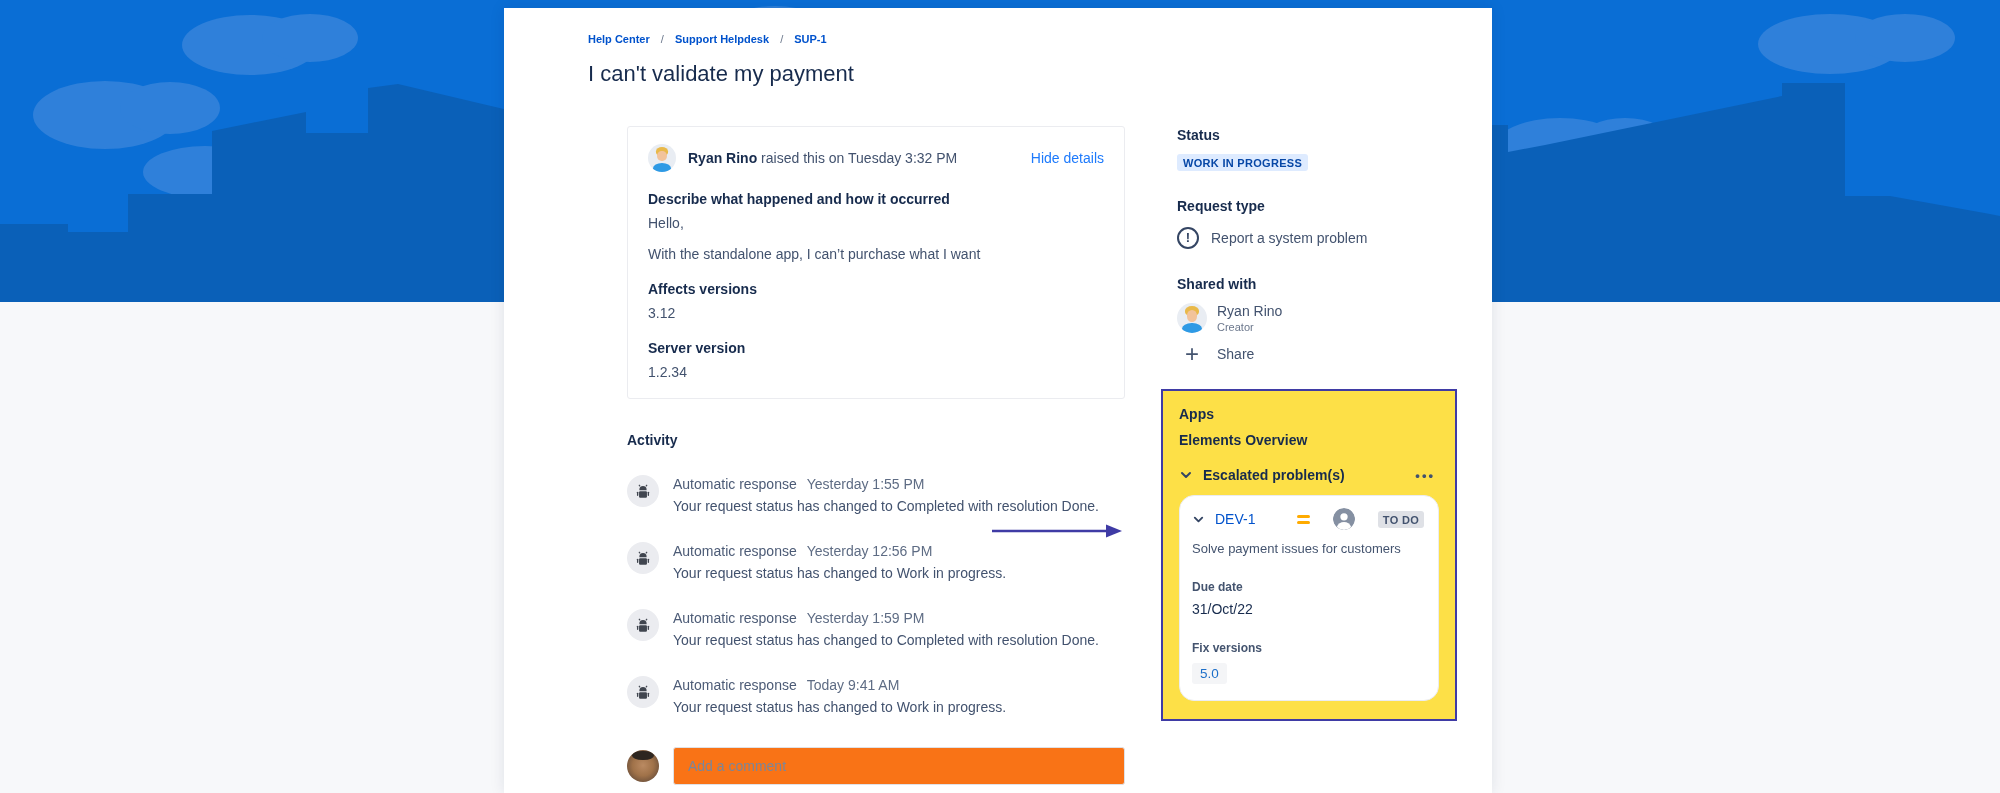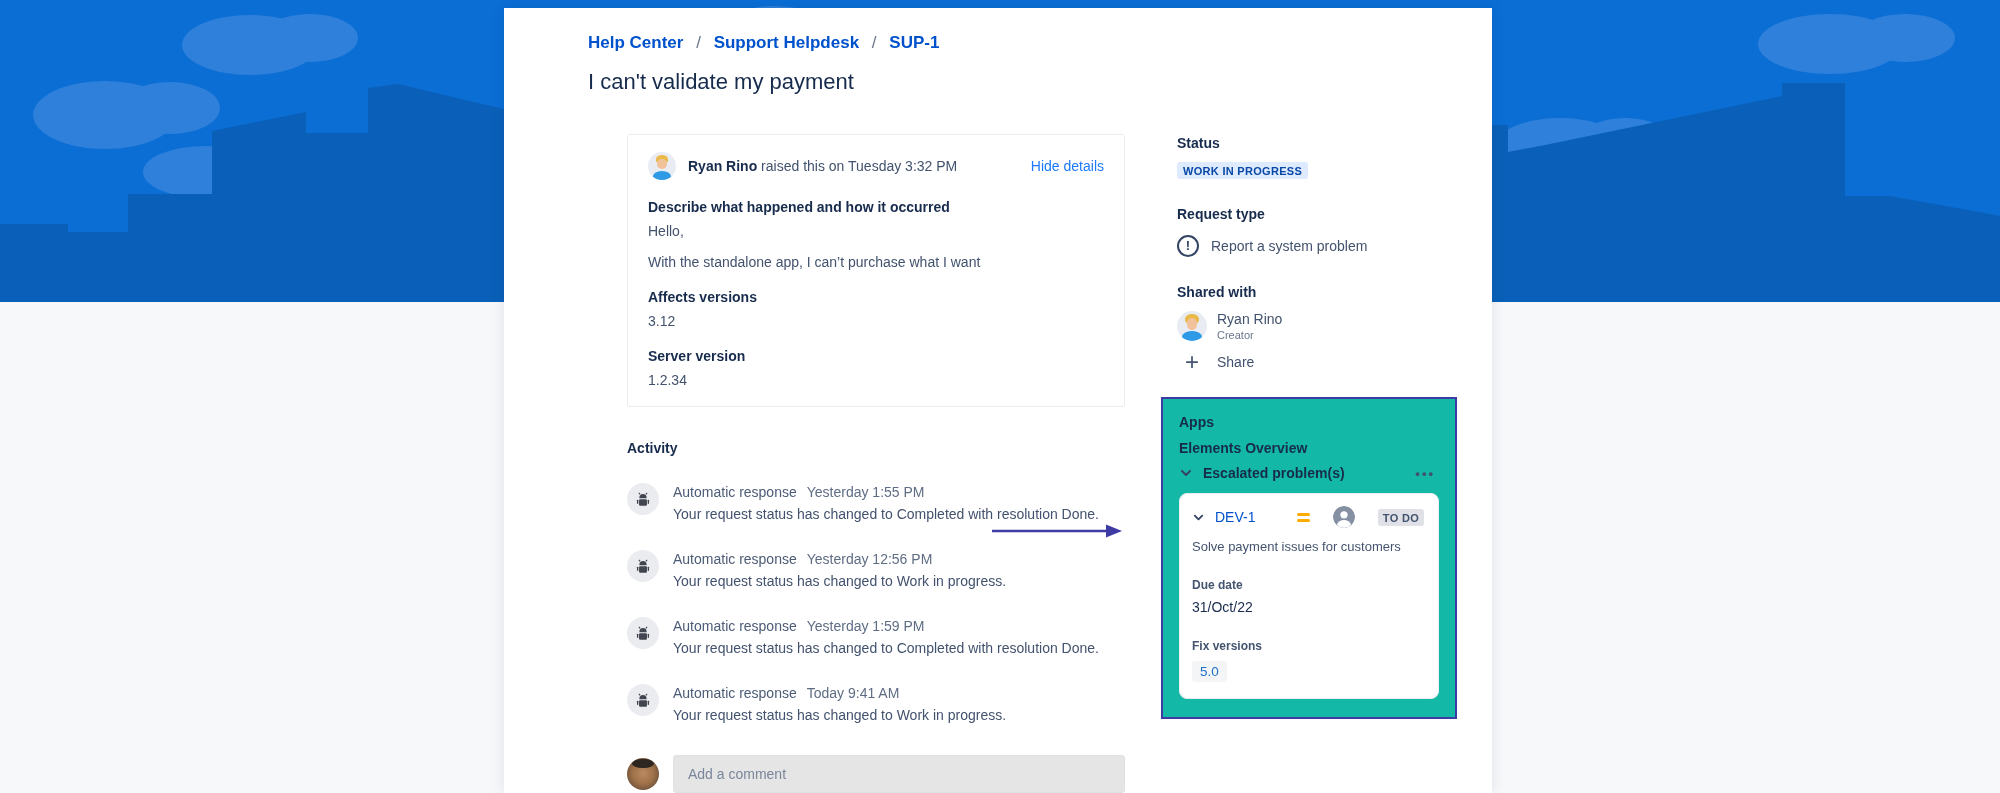--- a/index.html
+++ b/index.html
@@ -15,21 +15,21 @@
   .bg-top svg { display:block; }
 
   .panel {
     position:absolute; left:504px; top:8px; width:988px; height:785px;
     background:#ffffff;
     box-shadow:0 0 14px rgba(9,30,66,.10);
     padding:25px 72px 0 84px;
   }
 
   
-  .breadcrumb { font-size:17px; font-weight:700; color:#0052CC; }
+  .breadcrumb { font-size:11px; font-weight:700; color:#0052CC; }
   .breadcrumb a { color:#0052CC; text-decoration:none; cursor:pointer; }
   .breadcrumb .sep { color:#6B778C; font-weight:400; margin:0 8px; }
   .page-title { margin-top:12px; font-size:22px; font-weight:500; color:#172B4D; line-height:33px; }
 
   .columns { display:flex; margin-top:36px; }
   .main-col { width:498px; flex:none;margin-left:39px; }
   .side-col { width:296px; flex:none; margin-left:36px; position:relative; }
 
   
   .request-card { border:1px solid #EBECF0; border-radius:3px; padding:17px 20px 16px; background:#fff; }
@@ -60,21 +60,21 @@
   .activity-item.first { margin-top:26px; }
   .activity-avatar { width:32px; height:32px; border-radius:50%; background:#EBECF0;
     display:flex; align-items:center; justify-content:center; flex:none; }
   .activity-body { margin-left:14px; font-size:14px; }
   .activity-meta { line-height:19px; color:#4C5B76; }
   .activity-meta .time { color:#5E6C84; margin-left:10px; }
   .activity-text { margin-top:3px; line-height:19px; color:#42526E; }
 
   .comment-row { display:flex; align-items:center; margin-top:30px; }
   .comment-input { margin-left:14px; flex:1; height:38px; border:1px solid #DFE1E6; border-radius:3px;
-    padding:0 14px; font-size:14px; color:#172B4D; background:#e5e5e5; outline:none;
+    padding:0 14px; font-size:14px; color:#172B4D; background:#f97316; outline:none;
     font-family:"Liberation Sans","DejaVu Sans",sans-serif; }
   .comment-input::placeholder { color:#7A869A; }
 
   
   .side-section { padding-left:16px; }
   .side-label { font-size:14px; font-weight:700; color:#172B4D; line-height:18px; }
   .badge-status { display:inline-block; margin-top:10px; background:#DEEBFF; color:#0747A6;
     font-size:11px; font-weight:700; letter-spacing:.3px; padding:3px 6px 2px; border-radius:3px; }
   .mt26 { margin-top:26px; }
   .req-row { display:flex; align-items:center; margin-top:12px; }
@@ -83,28 +83,28 @@
   .req-row .req-text { margin-left:12px; font-size:14px; color:#42526E; }
   .person-row { display:flex; margin-top:10px; }
   .person-meta { margin-left:10px; }
   .person-name { font-size:14px; color:#42526E; line-height:17px; }
   .person-role { font-size:11px; color:#6B778C; margin-top:1px; }
   .share-row { display:flex; align-items:center; margin-top:8px; cursor:pointer; }
   .plus-icon { width:30px; text-align:center; font-size:24px; font-weight:300; color:#44546F; line-height:26px; }
   .share-label { margin-left:10px; font-size:14px; color:#42526E; }
 
   
-  .apps-box { margin-top:22px; border:2px solid #3F3BA5; padding:14px 16px 18px; background:#14b8a6; }
+  .apps-box { margin-top:22px; border:2px solid #3F3BA5; padding:14px 16px 18px; background:#fde047; }
   .apps-label { font-size:14px; font-weight:700; color:#172B4D; line-height:18px; }
   .app-name { margin-top:8px; font-size:14px; font-weight:700; color:#172B4D; line-height:18px; }
-  .group-row { display:flex; align-items:center; margin-top:8px; }
+  .group-row { display:flex; align-items:center; margin-top:18px; }
   .group-label { margin-left:10px; font-size:14px; font-weight:600; color:#172B4D; }
   .ellipsis { margin-left:auto; padding-right:4px; color:#42526E; font-size:13px; font-weight:700;
     letter-spacing:2px; cursor:pointer; }
-  .issue-card { margin-top:12px; border:1px solid #EBECF0; border-radius:8px; padding:12px 12px 16px; background:#fff; }
+  .issue-card { margin-top:12px; border:1px solid #EBECF0; border-radius:15px; padding:12px 12px 16px; background:#fff; }
   .issue-header { display:flex; align-items:center; }
   .issue-key { margin-left:10px; font-size:14px; color:#0052CC; text-decoration:none; cursor:pointer; }
   .issue-icons { margin-left:auto; display:flex; align-items:center; gap:23px; padding-right:2px; }
   .prio { display:flex; flex-direction:column; gap:3px; }
   .prio i { display:block; width:13px; height:3px; border-radius:2px; background:#FFAB00; }
   .issue-avatar { width:22px; height:22px; border-radius:50%; overflow:hidden; }
   .badge-todo { background:#DFE1E6; color:#42526E; font-size:11px; font-weight:700;
     letter-spacing:.3px; padding:3px 5px 2px; border-radius:3px; }
   .issue-summary { margin-top:10px; font-size:13px; color:#44546F; line-height:18px; }
   .issue-field-label { margin-top:22px; font-size:12px; font-weight:700; color:#44546F; }

